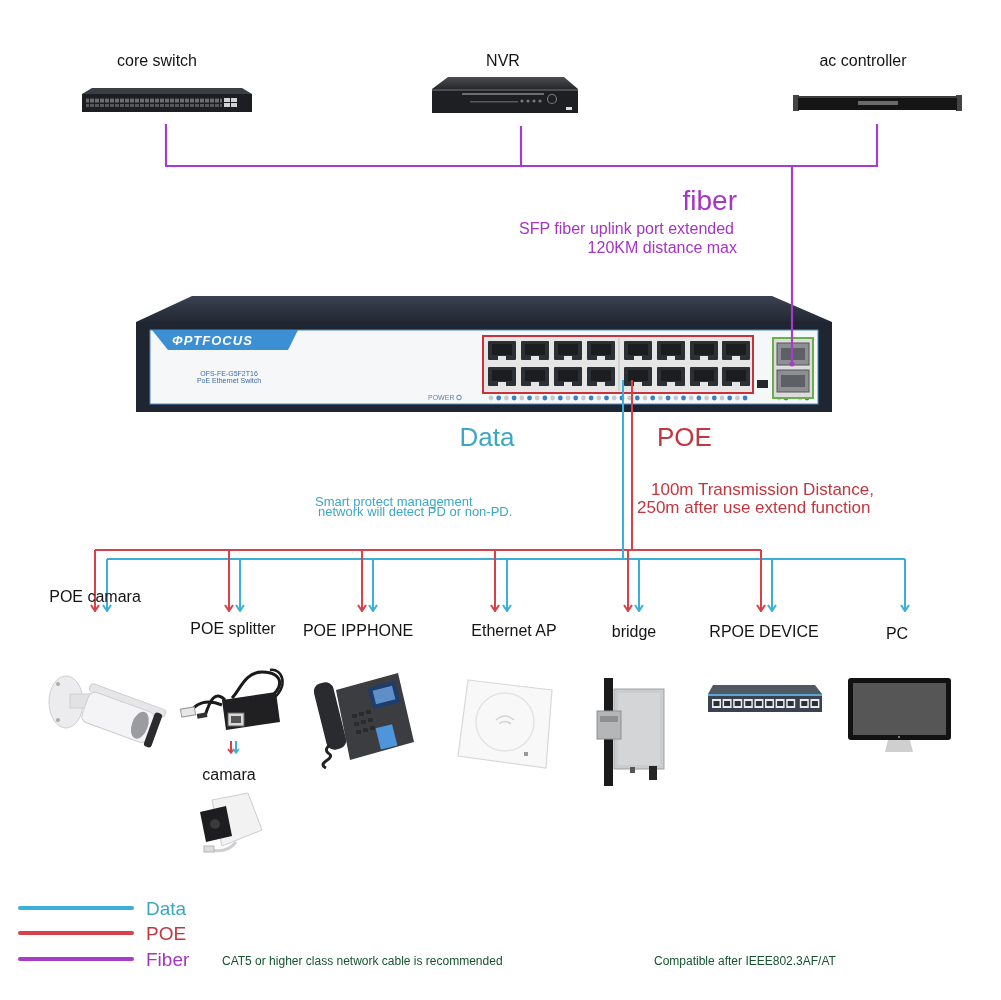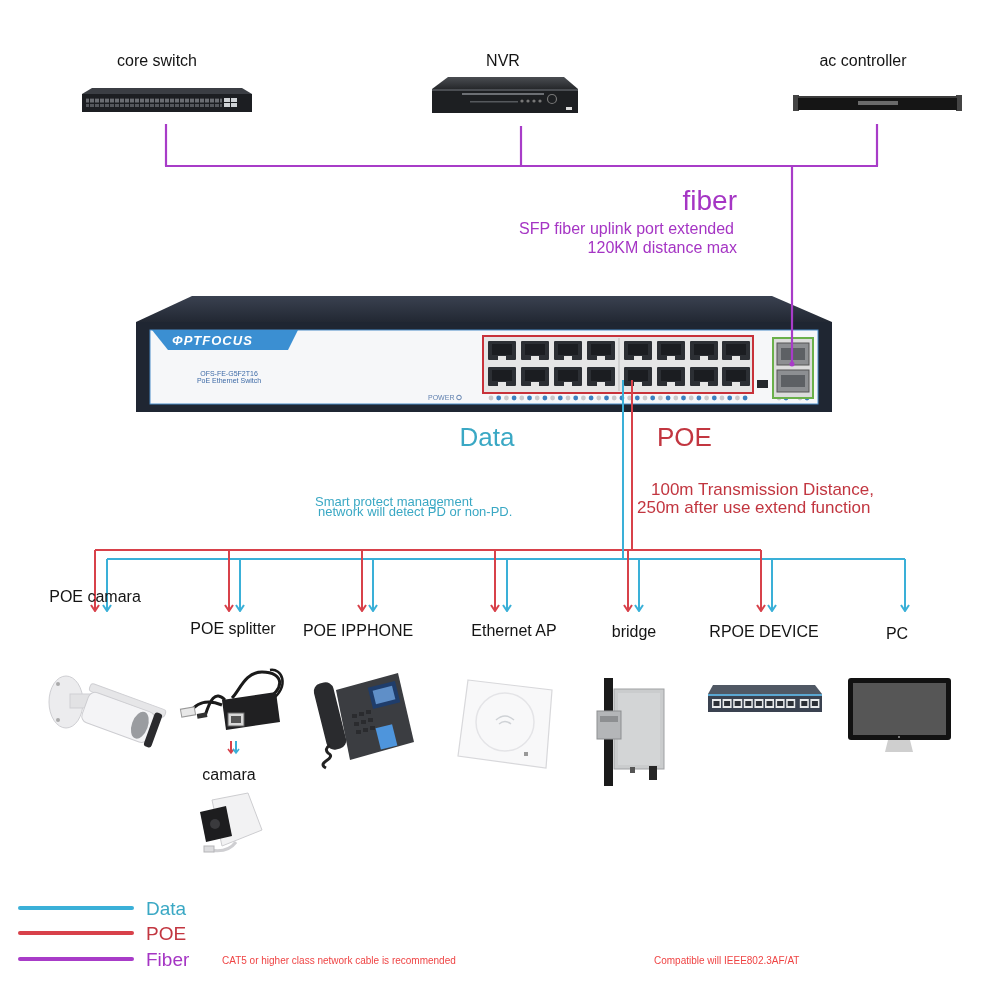--- a/index.html
+++ b/index.html
@@ -19,21 +19,21 @@
   .fiber-title{color:var(--fiber-text);font-size:28px;}
   .fiber-sub{color:var(--fiber-text);font-size:16px;}
   .data-title{color:var(--data-text);}
   .poe-title{color:var(--poe-text);}
   .data-note{color:var(--data-text);font-size:13px;}
   .poe-note{color:var(--poe-text);font-size:17px;}
   .legend-label{font-size:19px;}
   .legend-data{color:var(--data-text);}
   .legend-poe{color:var(--poe-text);}
   .legend-fiber{color:var(--fiber-text);}
-  .footer-note{font-size:10px;color:#ef4444;}
+  .footer-note{font-size:12px;color:#14532d;}
   svg text{font-family:"Liberation Sans",sans-serif;}
 </style>
 </head>
 <body>
 
 <svg id="diagram" viewBox="0 0 1001 1000" xmlns="http://www.w3.org/2000/svg">
   <defs>
     <marker id="ah-red" markerUnits="userSpaceOnUse" markerWidth="10" markerHeight="9" refX="5" refY="8" orient="0">
       <path d="M1,2 L5,8 L9,2" fill="none" stroke-width="2" stroke="#d8414a"></path>
     </marker>
@@ -428,13 +428,13 @@
 <div class="t c dev-label" style="left:764px;top:632px">RPOE DEVICE</div>
 <div class="t c dev-label" style="left:897px;top:634px">PC</div>
 
 <div class="t c dev-label" style="left:229px;top:775px">camara</div>
 
 <div class="t l legend-label legend-data" style="left:146px;top:908px">Data</div>
 <div class="t l legend-label legend-poe" style="left:146px;top:933px">POE</div>
 <div class="t l legend-label legend-fiber" style="left:146px;top:959px">Fiber</div>
 
 <div class="t l footer-note" style="left:222px;top:961px">CAT5 or higher class network cable is recommended</div>
-<div class="t l footer-note" style="left:654px;top:961px">Compatible will IEEE802.3AF/AT</div>
+<div class="t l footer-note" style="left:654px;top:961px">Compatible after IEEE802.3AF/AT</div>
 
 </body></html>

